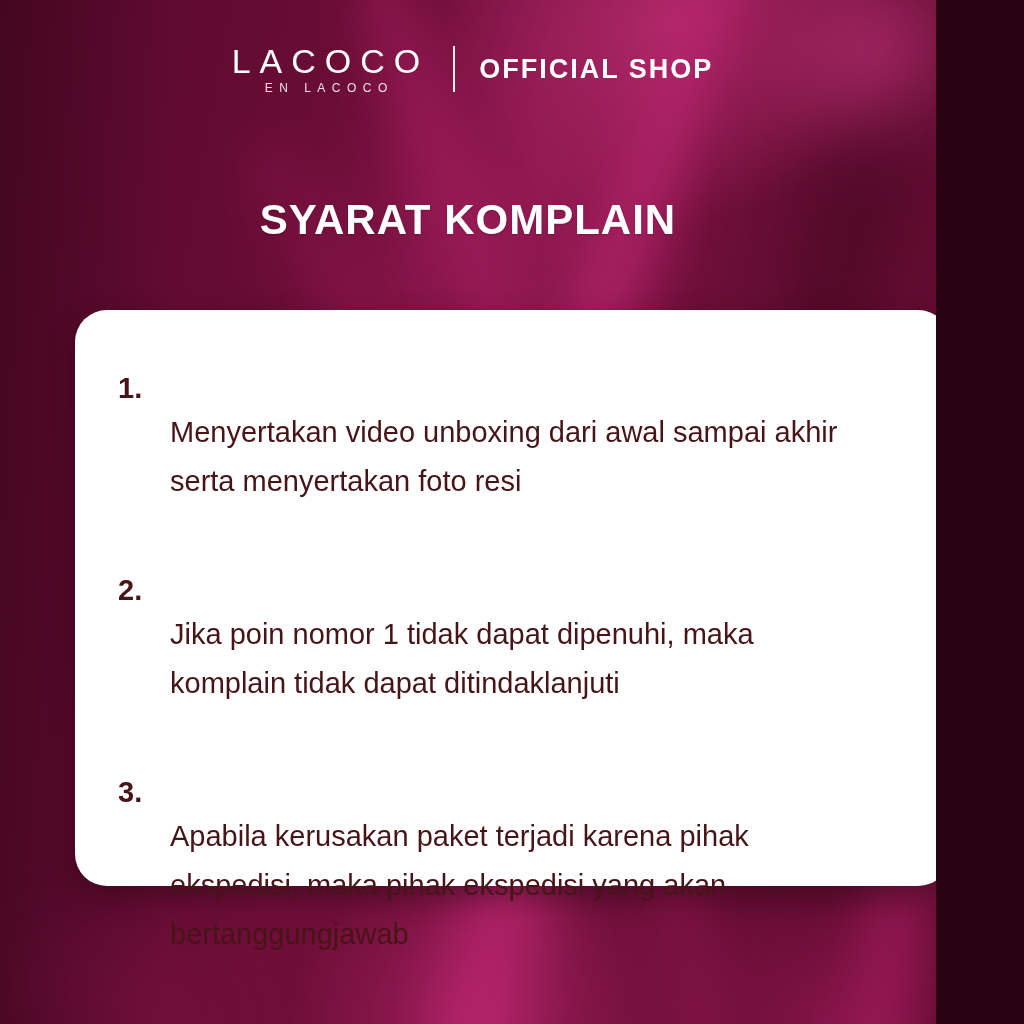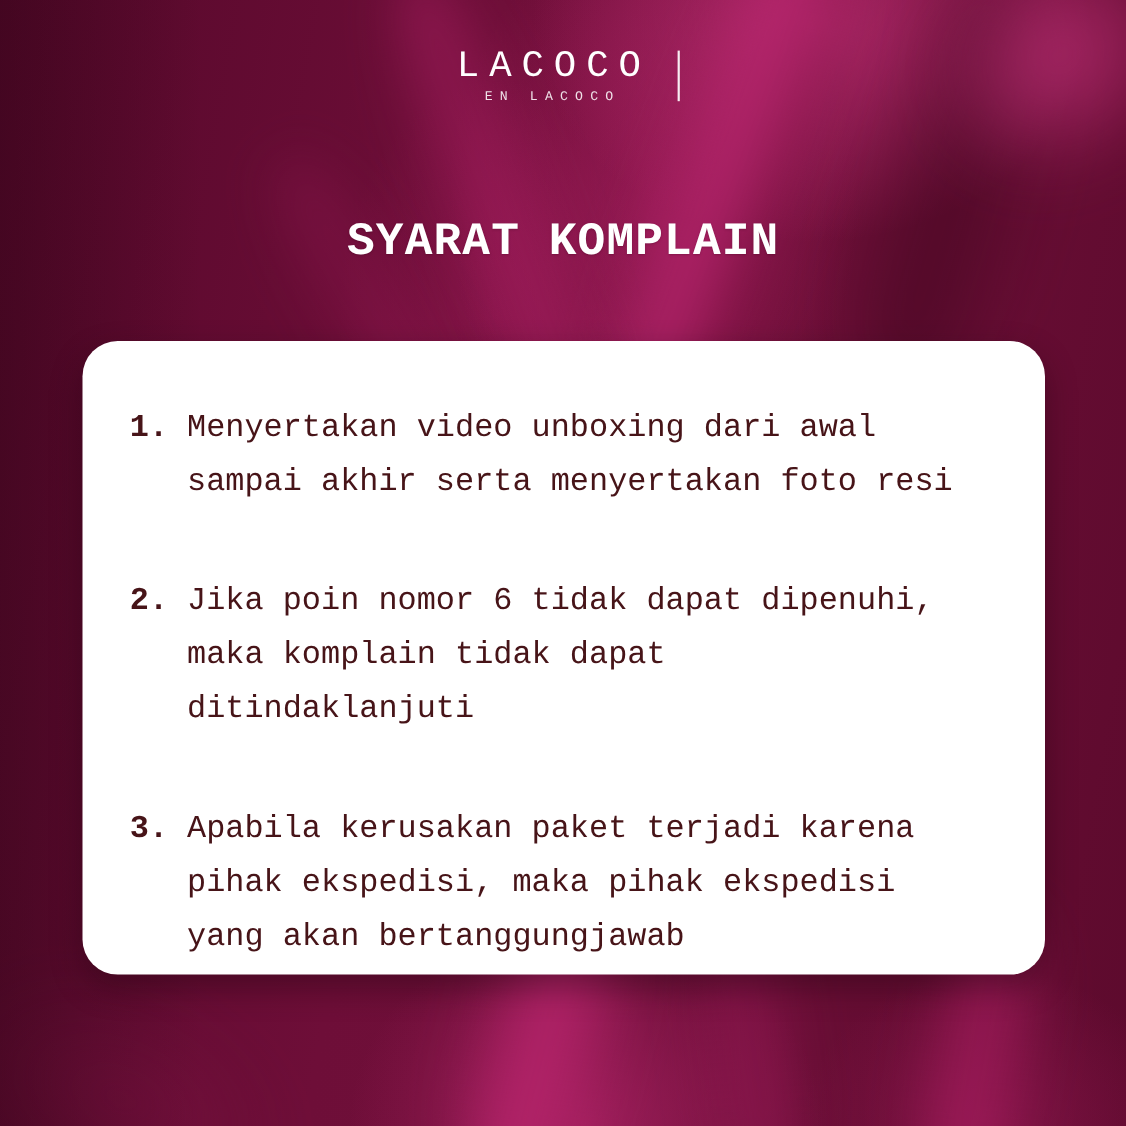--- a/index.html
+++ b/index.html
@@ -1,18 +1,18 @@
 <!DOCTYPE html>
 <html><head>
 <meta charset="utf-8">
 <style>
   html,body { margin:0; padding:0; background:#2a0313; }
   .canvas {
-    position:relative; width:1024px; height:1024px; overflow:hidden;
-    font-family:Liberation Mono, monospace;
+    position:relative; width:936px; height:1024px; overflow:hidden;
+    font-family:Liberation Sans, sans-serif;
     background:#0f766e;
   }
 
   
   .bg {
     position:absolute; inset:0;
     background:
       radial-gradient(38% 30% at 72% 2%,  rgba(196,48,120,.75) 0%, rgba(196,48,120,0) 65%),
       radial-gradient(26% 36% at 58% 18%, rgba(177,33,102,.55) 0%, rgba(177,33,102,0) 70%),
       radial-gradient(20% 30% at 44% 28%, rgba(155,26,88,.40) 0%, rgba(155,26,88,0) 70%),
@@ -79,21 +79,21 @@
     padding:54px 45px 0 43px;
     box-shadow:0 12px 28px rgba(40,4,18,.45);
   }
   .terms-list {
     list-style:none; margin:0; padding:0;
     display:flex; flex-direction:column; gap:60px;
   }
   .term { display:flex; align-items:flex-start; color:#471418;
           font-size:29px; line-height:49px; }
   .term .num { width:52px; flex-shrink:0; font-weight:bold; }
-  .term .txt { width:700px; }
+  .term .txt { width:700px;margin-top:44px; }
 </style>
 </head>
 <body>
 
 <div class="canvas">
 
   <div class="bg">
     <div class="fold fold-a"></div>
     <div class="fold fold-b"></div>
     <div class="fold fold-c"></div>
@@ -105,33 +105,34 @@
     <div class="fold fold-h"></div>
     <div class="vignette"></div>
   </div>
 
   <div class="header">
     <div class="brand">
       <div class="brand-name">LACOCO</div>
       <div class="brand-sub">EN LACOCO</div>
     </div>
     <div class="header-divider"></div>
+    <div class="shop-label">OFFICIAL SHOP</div>
   </div>
 
   <h1 class="title">SYARAT KOMPLAIN</h1>
 
   <section class="card">
     <ol class="terms-list">
       <li class="term">
         <span class="num">1.</span>
         <span class="txt">Menyertakan video unboxing dari awal sampai akhir serta menyertakan foto resi</span>
       </li>
       <li class="term">
         <span class="num">2.</span>
-        <span class="txt">Jika poin nomor 6 tidak dapat dipenuhi, maka komplain tidak dapat ditindaklanjuti</span>
+        <span class="txt">Jika poin nomor 1 tidak dapat dipenuhi, maka komplain tidak dapat ditindaklanjuti</span>
       </li>
       <li class="term">
         <span class="num">3.</span>
         <span class="txt">Apabila kerusakan paket terjadi karena pihak ekspedisi, maka pihak ekspedisi yang akan bertanggungjawab</span>
       </li>
     </ol>
   </section>
 
 </div>
 

